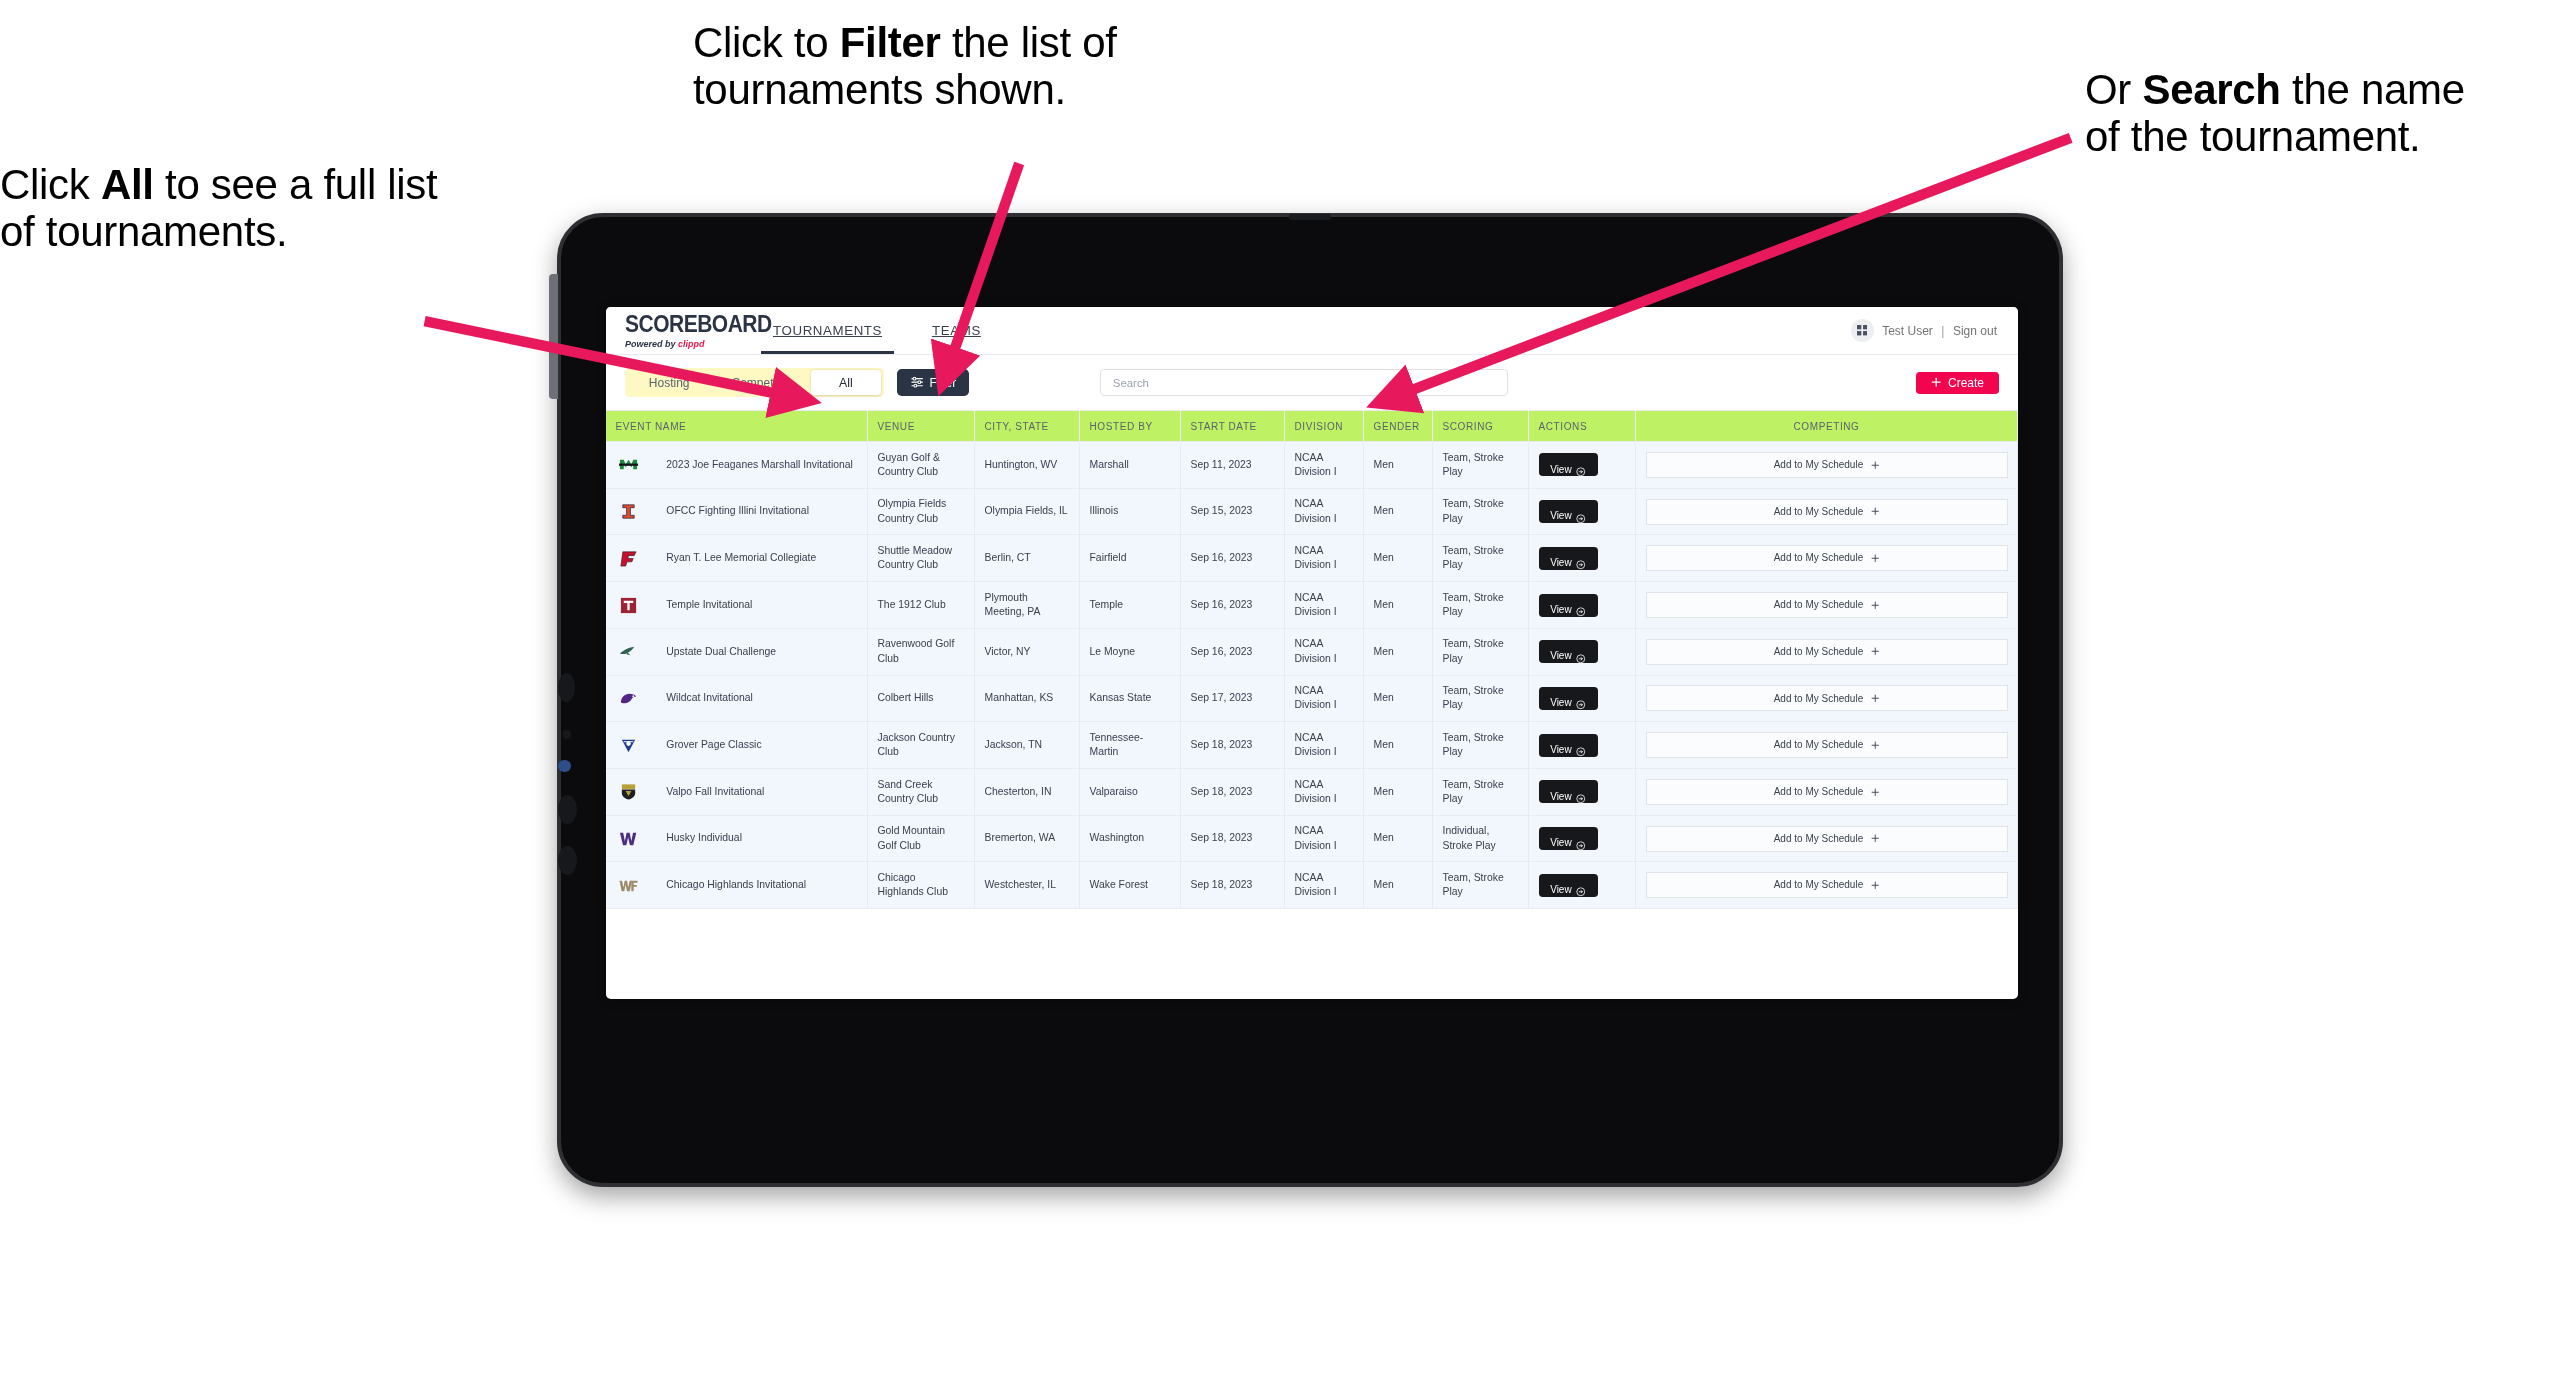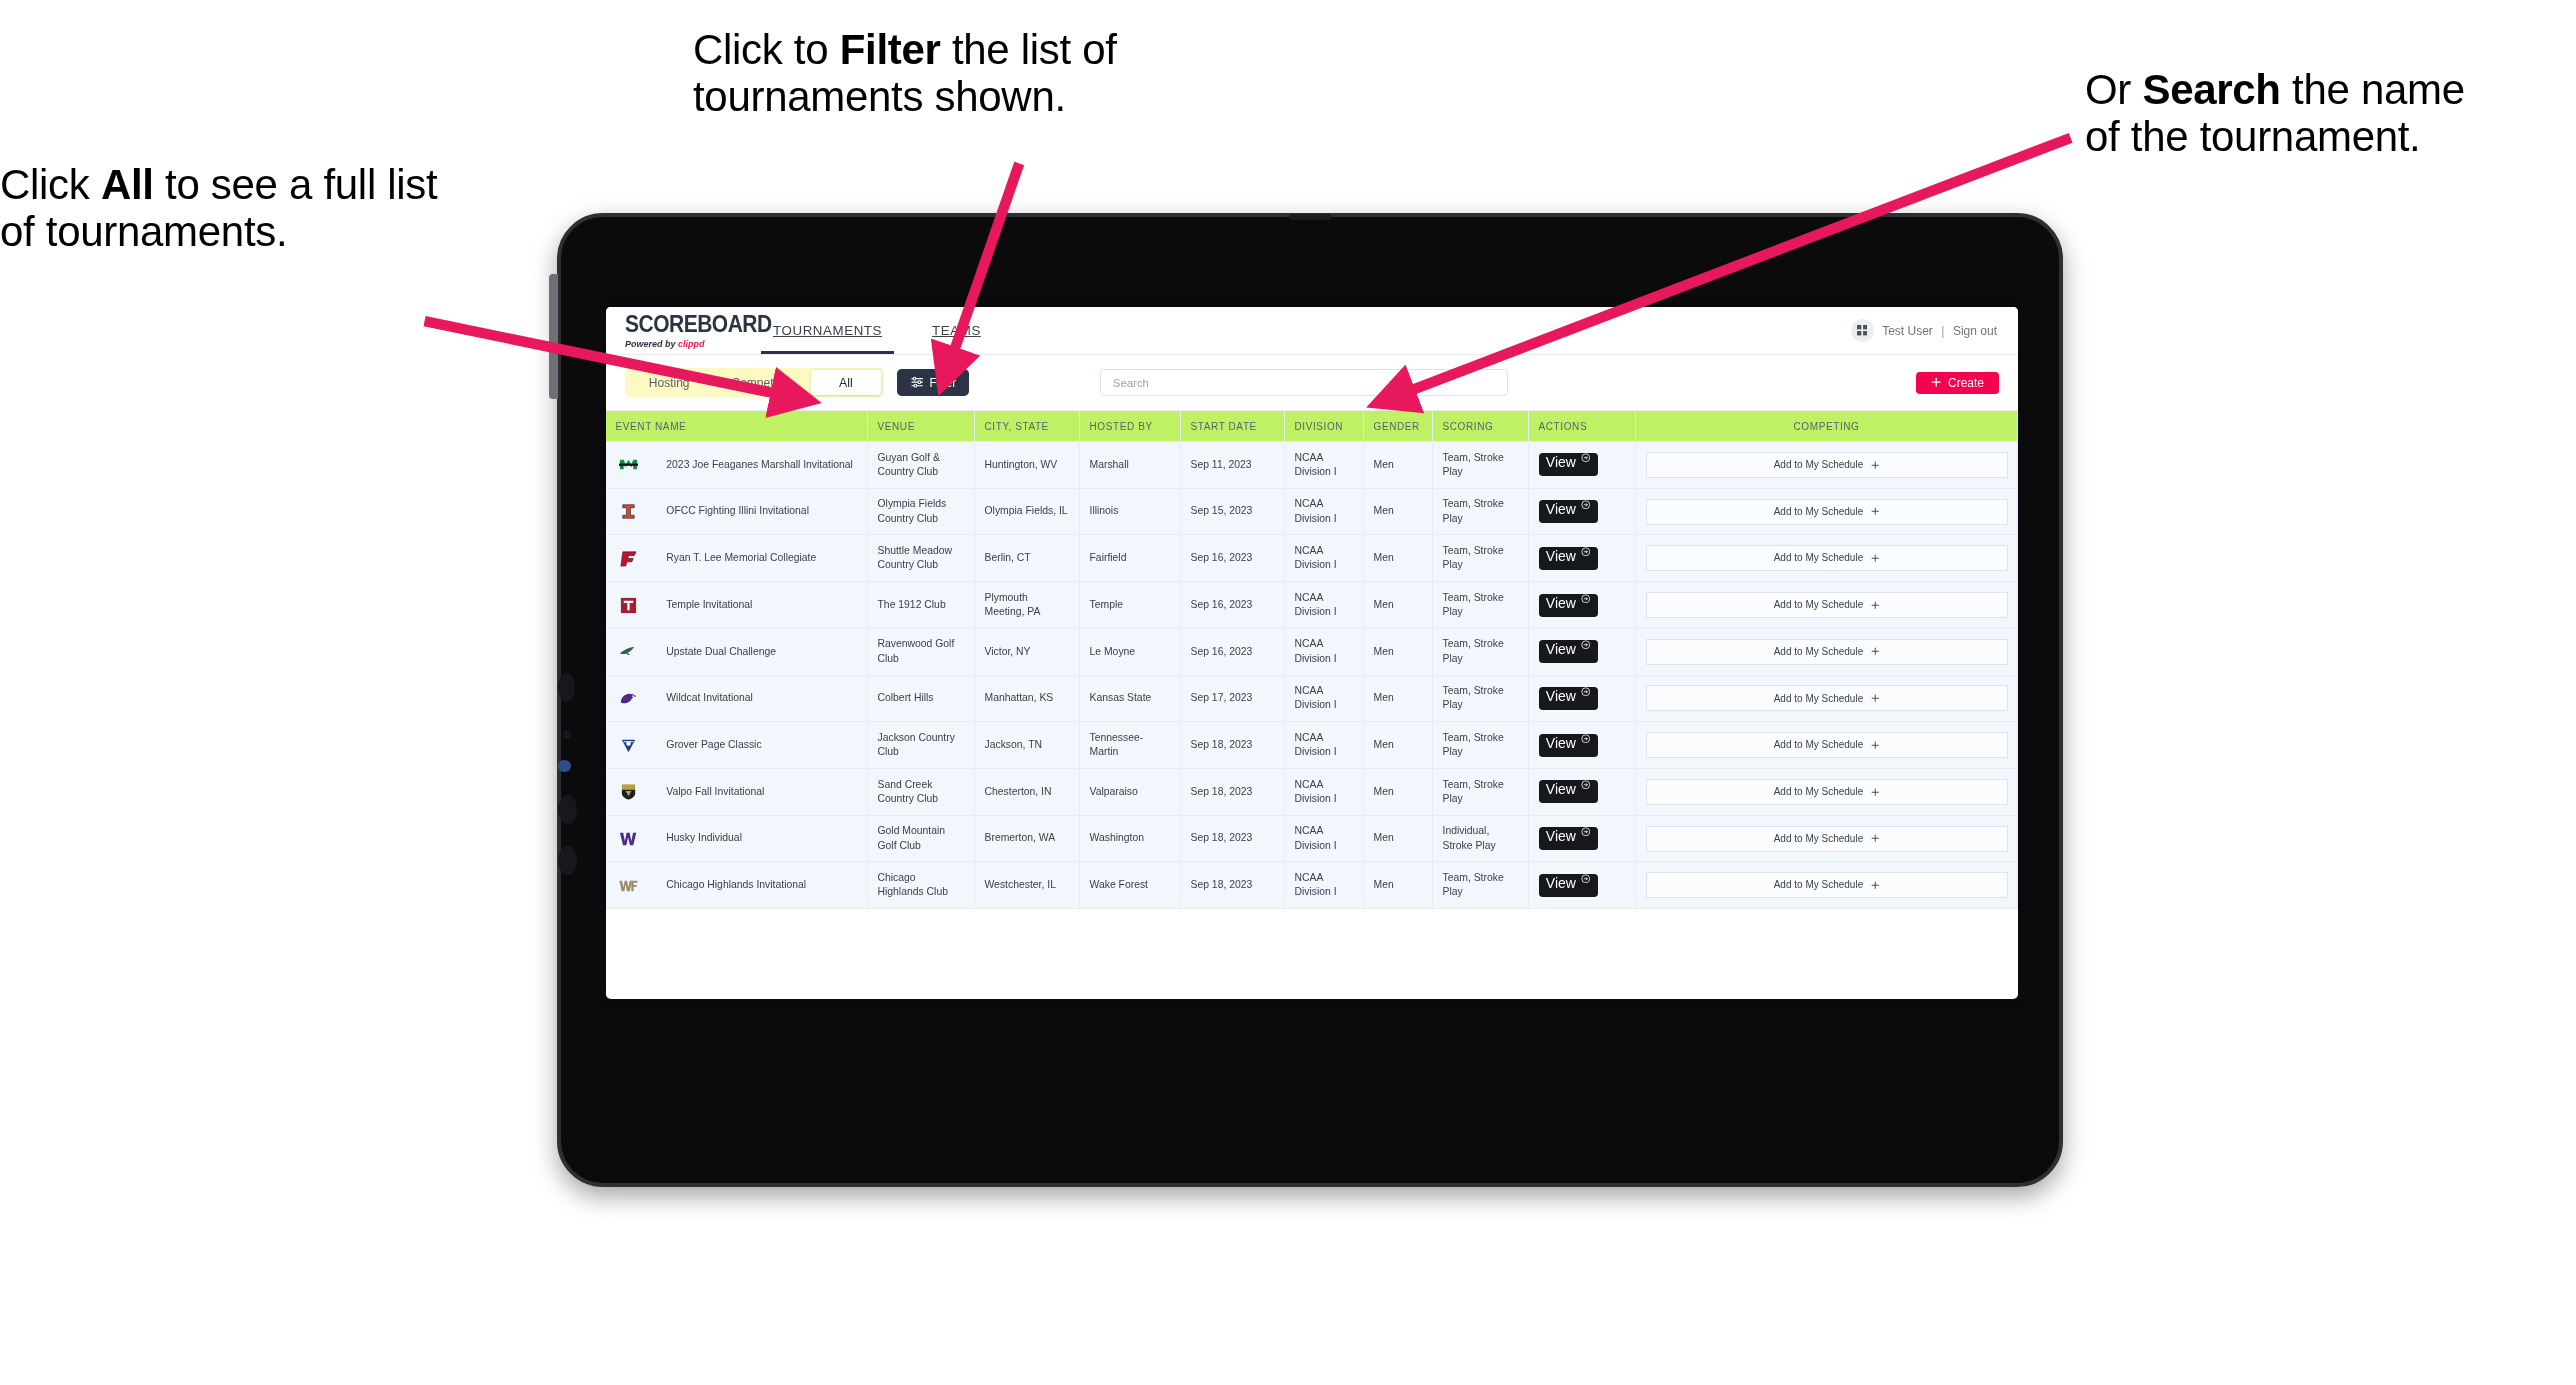--- a/index.html
+++ b/index.html
@@ -13,21 +13,21 @@
   .anno{
     position:absolute;
     font-size:42px;
     line-height:1.12;
     color:#000000;
     font-family:"Liberation Sans",sans-serif;
     letter-spacing:-0.3px;
   }
   .anno b{font-weight:bold;}
   #anno-all{left:0px;top:161px;width:446px;}
-  #anno-filter{left:693px;top:26px;width:665px;}
+  #anno-filter{left:693px;top:19px;width:665px;}
   #anno-search{left:2085px;top:66px;width:408px;}
 
   .arrow-svg{position:absolute;left:0;top:0;width:2576px;height:1386px;pointer-events:none;}
 
   
   #tablet{
     position:absolute;left:557px;top:213px;width:1506px;height:974px;
     background:#0b0b0d;
     border-radius:46px;
     box-shadow:0 9.5px 25px rgba(0,0,0,.35);
@@ -101,21 +101,21 @@
   tbody td{
     font-size:10.4px;color:#3a414d;padding:8.5px 9.5px;border-bottom:0.9px solid #e6ebf4;
     border-right:0.9px solid #e6ebf4;vertical-align:middle;line-height:1.38;
   }
   tbody tr{background:#f2f6fd;}
   td.evt{padding-left:13.3px;}
   .evtwrap{display:flex;align-items:center;gap:28px;}
   .logo{width:19px;height:19px;flex:0 0 19px;display:flex;align-items:center;justify-content:center;}
   .viewbtn{
     background:#16181c;color:#fff;border-radius:3.8px;height:23px;width:59px;
-    display:flex;align-items:flex-start;justify-content:center;gap:4.7px;font-size:14px;cursor:pointer;
+    display:flex;align-items:flex-end;justify-content:center;gap:4.7px;font-size:10px;cursor:pointer;
   }
   .addbtn{
     background:#fbfcfe;border:0.9px solid #dfe3ea;border-radius:0;height:24px;
     display:flex;align-items:center;justify-content:center;gap:7.6px;font-size:10px;color:#3a414d;cursor:pointer;
   }
   .c-evt{width:242px;}.c-ven{width:87px;}.c-cty{width:85px;}.c-host{width:81px;}
   .c-date{width:84px;}.c-div{width:59px;}.c-gen{width:49px;}.c-sco{width:76px;}
   .c-act{width:87px;}.c-com{width:auto;}
 </style>
 </head>

